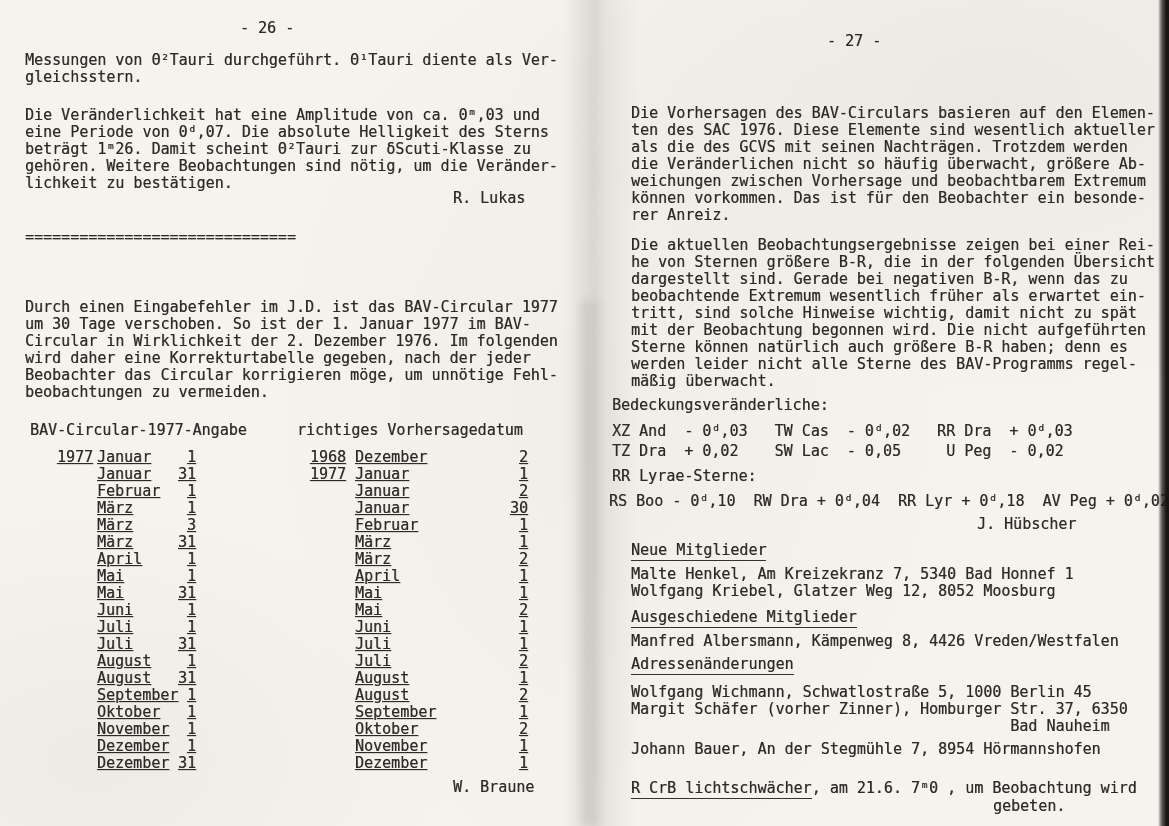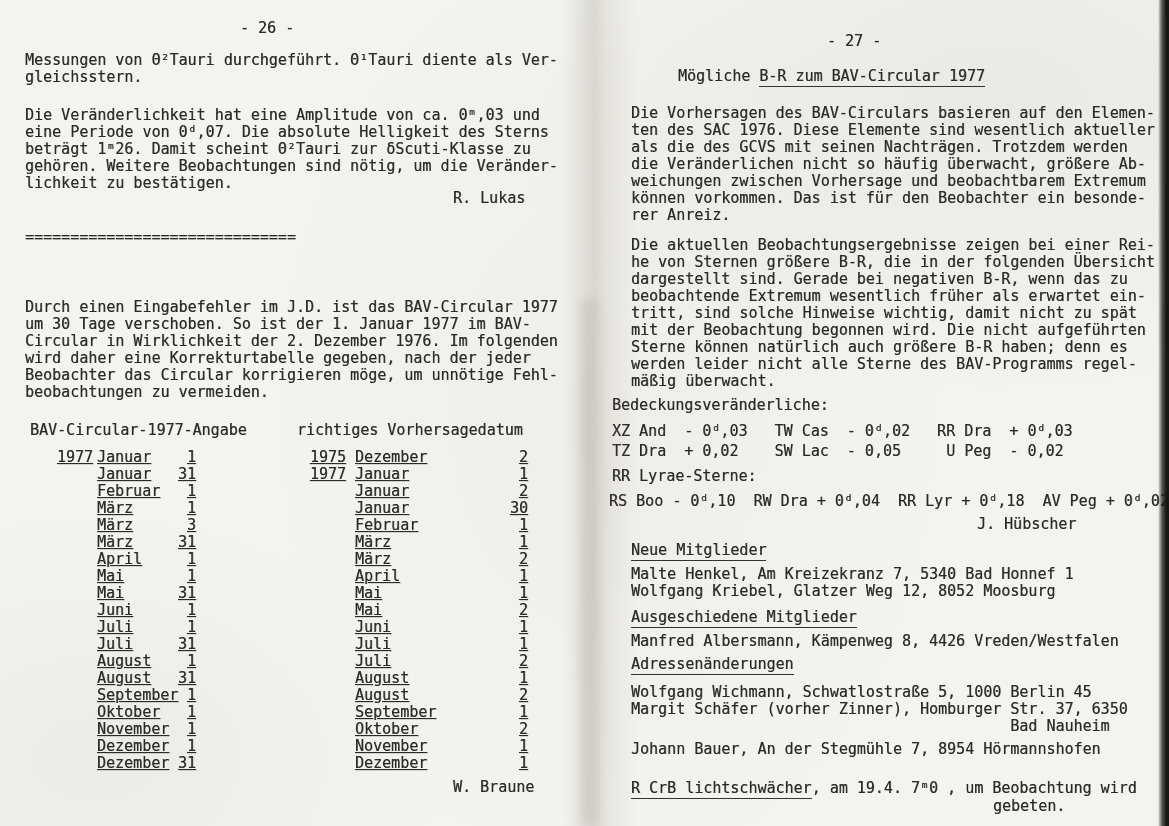--- a/index.html
+++ b/index.html
@@ -64,21 +64,21 @@
 Circular in Wirklichkeit der 2. Dezember 1976. Im folgenden
 wird daher eine Korrekturtabelle gegeben, nach der jeder
 Beobachter das Circular korrigieren möge, um unnötige Fehl-
 beobachtungen zu vermeiden.</div>
 
     <div class="pre t" style="left:30px;top:422px">BAV-Circular-1977-Angabe</div>
     <div class="pre t" style="left:297px;top:422px">richtiges Vorhersagedatum</div>
 
     <div class="rows t" style="left:25px;top:449px">
 
-        <div class="trow"><span class="cy">1977</span><span class="cm">Januar</span><span class="cd">1</span><span class="cy2">1975</span><span class="cm2">Dezember</span><span class="cd2">2</span></div>
+        <div class="trow"><span class="cy">1977</span><span class="cm">Januar</span><span class="cd">1</span><span class="cy2">1968</span><span class="cm2">Dezember</span><span class="cd2">2</span></div>
 
         <div class="trow"><span class="cy"></span><span class="cm">Januar</span><span class="cd">31</span><span class="cy2">1977</span><span class="cm2">Januar</span><span class="cd2">1</span></div>
 
         <div class="trow"><span class="cy"></span><span class="cm">Februar</span><span class="cd">1</span><span class="cy2"></span><span class="cm2">Januar</span><span class="cd2">2</span></div>
 
         <div class="trow"><span class="cy"></span><span class="cm">März</span><span class="cd">1</span><span class="cy2"></span><span class="cm2">Januar</span><span class="cd2">30</span></div>
 
         <div class="trow"><span class="cy"></span><span class="cm">März</span><span class="cd">3</span><span class="cy2"></span><span class="cm2">Februar</span><span class="cd2">1</span></div>
 
         <div class="trow"><span class="cy"></span><span class="cm">März</span><span class="cd">31</span><span class="cy2"></span><span class="cm2">März</span><span class="cd2">1</span></div>
@@ -109,21 +109,20 @@
 
         <div class="trow"><span class="cy"></span><span class="cm">Dezember</span><span class="cd">31</span><span class="cy2"></span><span class="cm2">Dezember</span><span class="cd2">1</span></div>
       </div>
 
     <div class="pre t bold" style="left:453px;top:779px">W. Braune</div>
   </section>
 
   <section class="layer">
     <div class="pre t" style="left:827px;top:33px">- 27 -</div>
 
-    <div class="pre t" style="left:678px;top:68px"><span>Mögliche </span><span class="ul">B-R zum BAV-Circular 1977</span></div>
 
     <div class="pre t" style="left:631px;top:105px">Die Vorhersagen des BAV-Circulars basieren auf den Elemen-
 ten des SAC 1976. Diese Elemente sind wesentlich aktueller
 als die des GCVS mit seinen Nachträgen. Trotzdem werden
 die Veränderlichen nicht so häufig überwacht, größere Ab-
 weichungen zwischen Vorhersage und beobachtbarem Extremum
 können vorkommen. Das ist für den Beobachter ein besonde-
 rer Anreiz.</div>
 
     <div class="pre t" style="left:631px;top:237px">Die aktuellen Beobachtungsergebnisse zeigen bei einer Rei-
@@ -151,19 +150,19 @@
 
     <div class="pre t ul" style="left:631px;top:609px">Ausgeschiedene Mitglieder</div>
     <div class="pre t" style="left:631px;top:633px">Manfred Albersmann, Kämpenweg 8, 4426 Vreden/Westfalen</div>
 
     <div class="pre t ul" style="left:631px;top:656px">Adressenänderungen</div>
     <div class="pre t" style="left:631px;top:684px">Wolfgang Wichmann, Schwatlostraße 5, 1000 Berlin 45
 Margit Schäfer (vorher Zinner), Homburger Str. 37, 6350
                                           Bad Nauheim</div>
     <div class="pre t" style="left:631px;top:741px">Johann Bauer, An der Stegmühle 7, 8954 Hörmannshofen</div>
 
-    <div class="pre t" style="left:631px;top:780px"><span class="ul">R CrB lichtschwächer</span><span>, am 19.4. 7ᵐ0 , um Beobachtung wird</span></div>
+    <div class="pre t" style="left:631px;top:780px"><span class="ul">R CrB lichtschwächer</span><span>, am 21.6. 7ᵐ0 , um Beobachtung wird</span></div>
     <div class="pre t" style="left:993px;top:798px">gebeten.</div>
   </section>
 
   <div class="gutter"></div>
   <div class="edge"></div>
 </div>
 
 </body></html>

